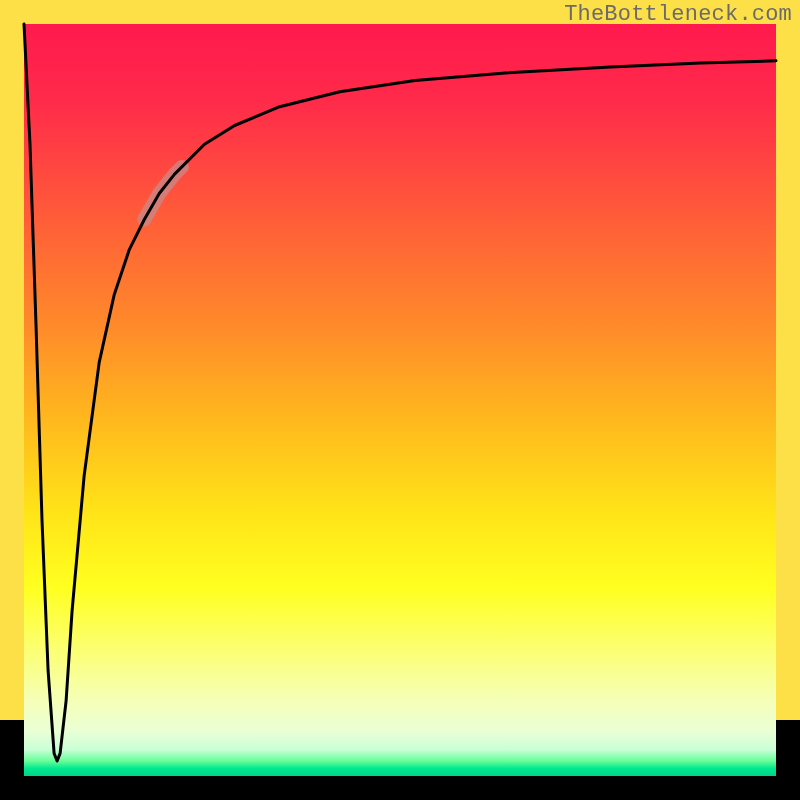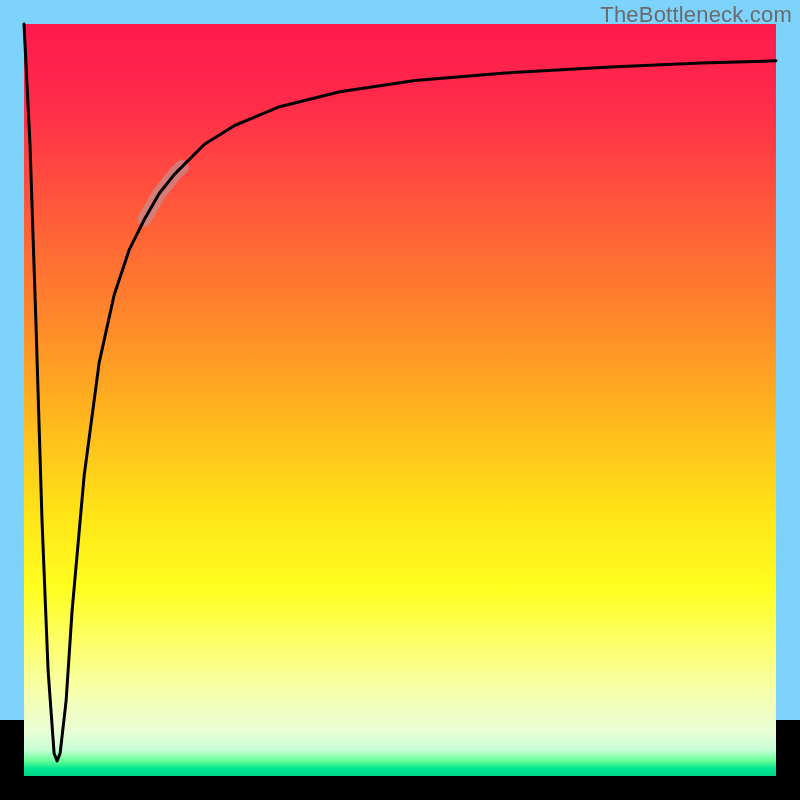--- a/index.html
+++ b/index.html
@@ -8,21 +8,22 @@
     width: 800px;
     height: 800px;
     background: #000;
     font-family: Arial, Helvetica, sans-serif;
     overflow: hidden;
   }
   .frame {
     position: relative;
     width: 800px;
     height: 720px;
-    background: #7dd3fc;
+    background: #fde047;
+    font-family: Liberation Mono, monospace;
   }
   .plot {
     position: absolute;
     left: 24px;
     top: 24px;
     width: 752px;
     height: 752px;
     background: linear-gradient(
       to bottom,
       #ff1a4d 0%,

